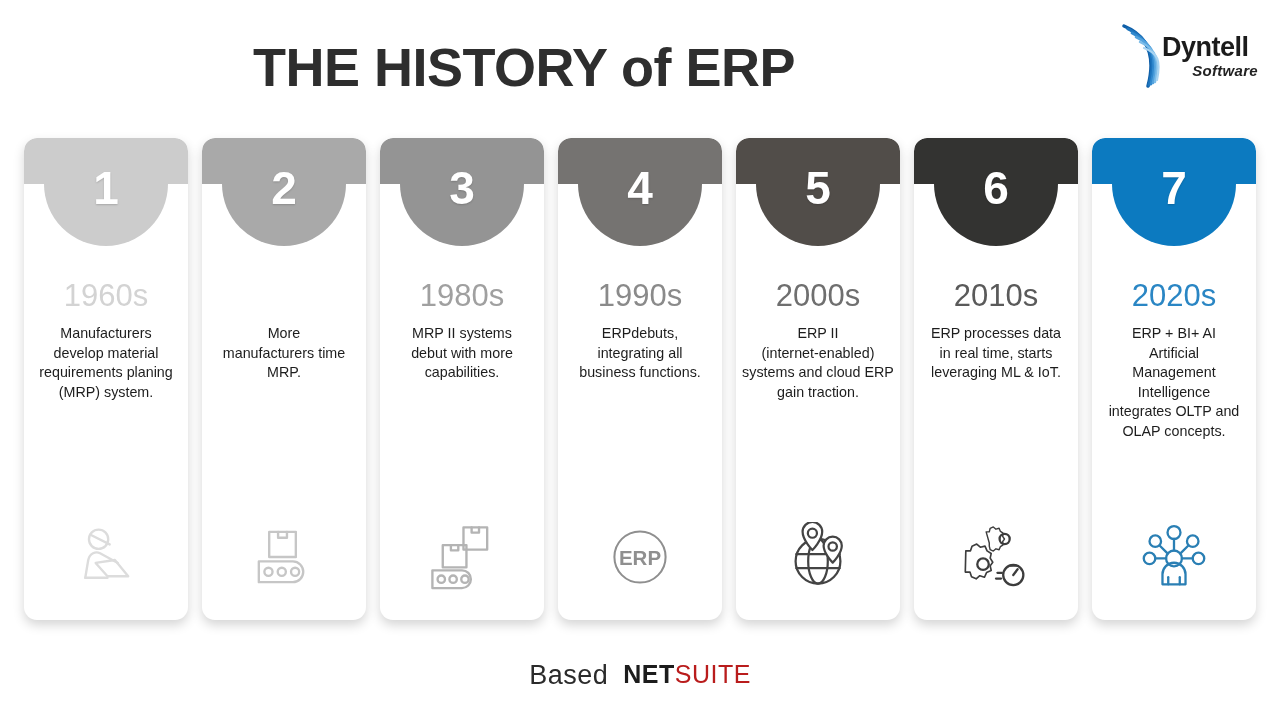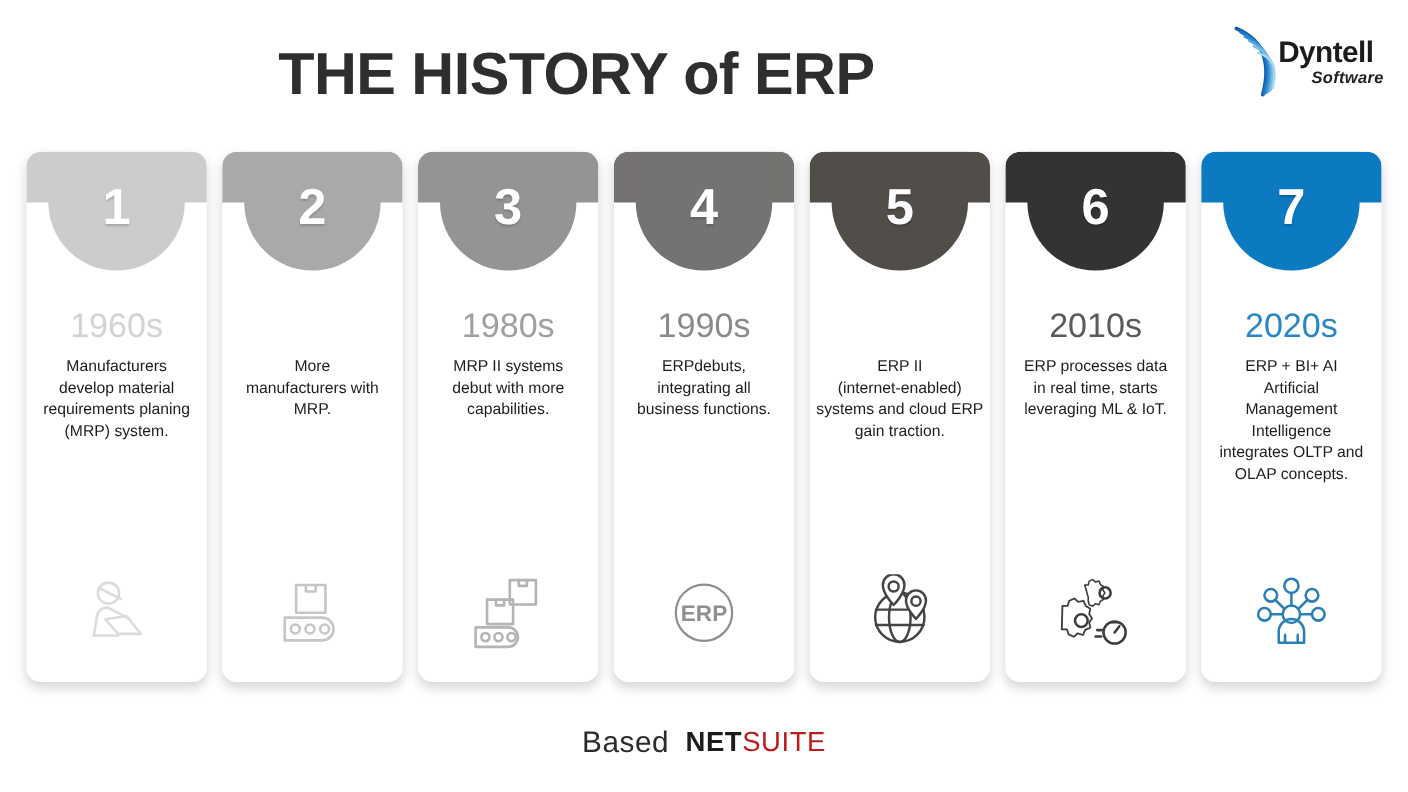--- a/index.html
+++ b/index.html
@@ -153,21 +153,20 @@
     height: 74px;
   }
 
   
   .footer {
     position: absolute;
     top: 660px;
     left: 0;
     width: 1280px;
     display: flex;
-    align-items: center;
     justify-content: center;
     gap: 14px;
   }
   .f-based {
     font-size: 27px;
     color: #2b2b2b;
     letter-spacing: 0.5px;
   }
   .f-oracle {
     font-size: 31px;
@@ -242,21 +241,21 @@
             <line x1="22" y1="78" x2="52" y2="78"></line>
           </svg>
         </div>
       </div>
       <div class="card" style="left: 178px;">
         <div class="card-head" style="background:#a9a9a9"></div>
         <div class="card-bump" style="background:#a9a9a9">
           <span class="card-num">2</span>
         </div>
         <div class="card-body">More
-manufacturers with
+manufacturers time
 MRP.</div>
         <div class="card-icon">
           <svg width="74" height="74" viewBox="0 0 100 100" fill="none" stroke="#c6c6c6" stroke-width="3.2" stroke-linecap="round" stroke-linejoin="round">
             <rect x="30" y="16" width="36" height="34"></rect>
             <path d="M42 16 v8 h12 v-8"></path>
             <path d="M16 56 h46 a14 14 0 0 1 0 28 h-46 z"></path>
             <circle cx="29" cy="70" r="5.5"></circle>
             <circle cx="47" cy="70" r="5.5"></circle>
             <circle cx="65" cy="70" r="5.5"></circle>
           </svg>
@@ -298,20 +297,21 @@
             <circle cx="50" cy="50" r="40"></circle>
             <text x="50" y="62" text-anchor="middle" font-family="Liberation Sans, sans-serif" font-size="32" font-weight="bold" fill="#8f8f8f" stroke="none">ERP</text>
           </svg>
         </div>
       </div>
       <div class="card" style="left: 712px;">
         <div class="card-head" style="background:#514d49"></div>
         <div class="card-bump" style="background:#514d49">
           <span class="card-num">5</span>
         </div>
+        <div class="card-decade" style="color:#6f6f6f">2000s</div>
         <div class="card-body">ERP II
 (internet-enabled)
 systems and cloud ERP
 gain traction.</div>
         <div class="card-icon">
           <svg width="70" height="70" viewBox="0 0 100 100" fill="none" stroke="#444444" stroke-width="3.2" stroke-linecap="round" stroke-linejoin="round">
             <circle cx="50" cy="56" r="32"></circle>
             <ellipse cx="50" cy="56" rx="14" ry="32"></ellipse>
             <line x1="19" y1="46" x2="81" y2="46"></line>
             <line x1="19" y1="66" x2="81" y2="66"></line>

